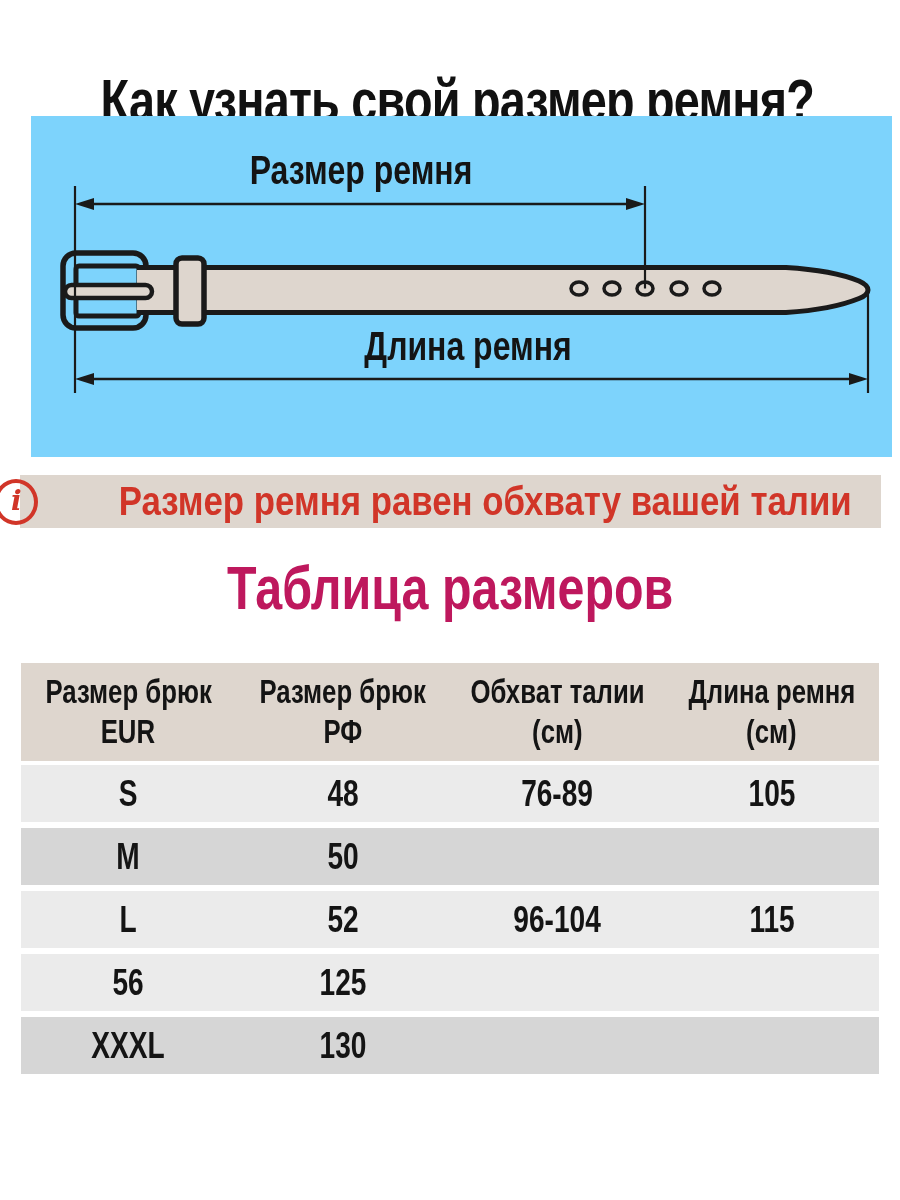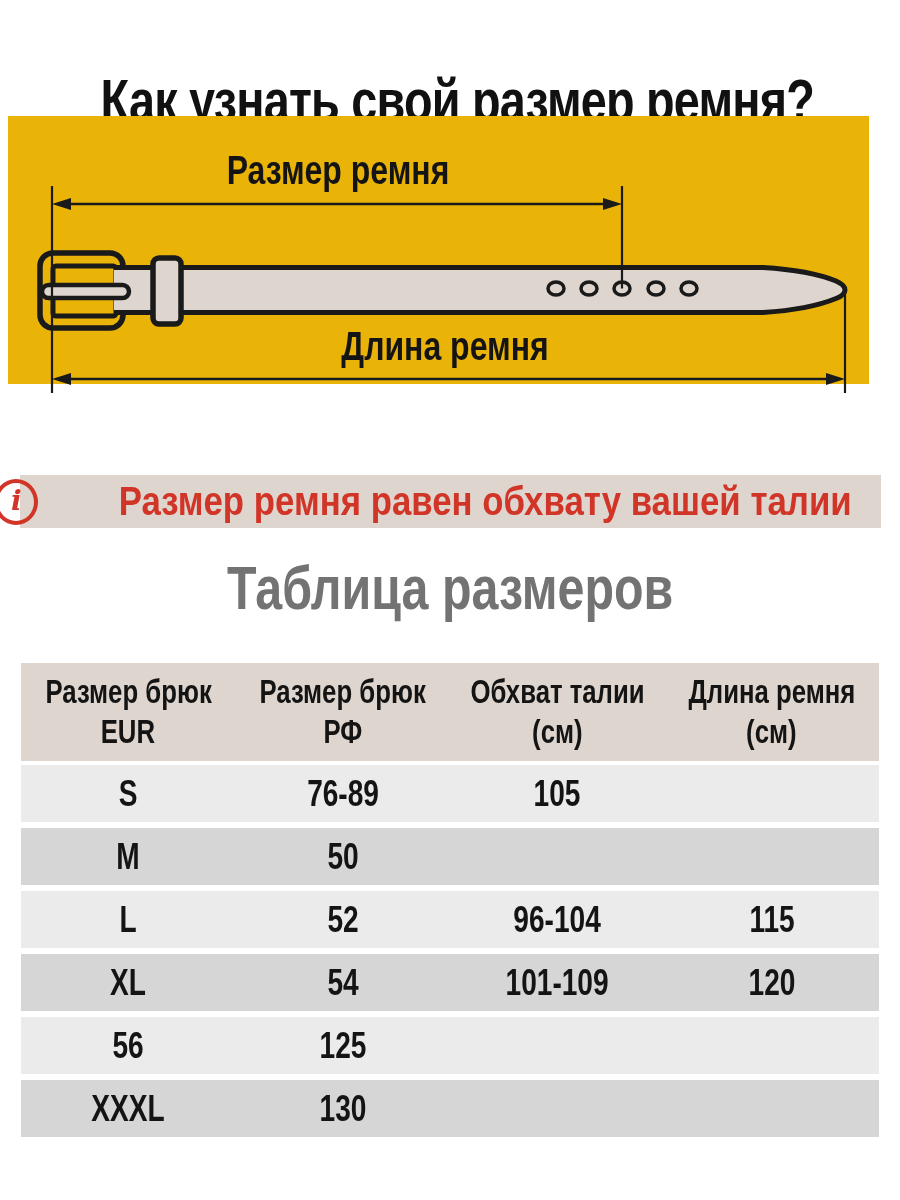--- a/index.html
+++ b/index.html
@@ -10,22 +10,22 @@
   }
   .cond{display:inline-block;white-space:nowrap;transform:scaleX(0.78);transform-origin:50% 50%;}
   .cond-w{display:inline-block;white-space:nowrap;transform:scaleX(0.87);transform-origin:50% 50%;}
 
   .page-title{
     position:absolute;top:22px;left:0;width:900px;text-align:center;
     font-size:60px;line-height:62px;letter-spacing:-1px;color:#111111;margin-top:48px;
   }
 
   .diagram-panel{
-    position:absolute;left:8px;top:116px;width:861px;height:268px;
-    background:#eab308;
+    position:absolute;left:31px;top:116px;width:861px;height:341px;
+    background:#7dd3fc;
   }
   .diagram-panel svg{position:absolute;left:0;top:0;}
   .dim-label{
     position:absolute;font-size:41px;line-height:42px;color:#141414;
     transform:translateX(-50%);white-space:nowrap;
   }
   .dim-label-top{left:330px;top:33px;}
   .dim-label-bottom{left:437px;top:209px;}
 
   .info-bar{
@@ -35,21 +35,21 @@
   .info-icon{
     width:36px;height:36px;border:4px solid #d13528;border-radius:50%;
     display:flex;align-items:center;justify-content:center;flex:0 0 auto;
     font-family:"DejaVu Serif",serif;font-style:italic;font-weight:bold;
     font-size:28px;line-height:28px;color:#d13528;padding-bottom:2px;box-sizing:content-box;
   }
   .info-text{font-size:40px;color:#d13528;}
 
   .table-title{
     position:absolute;top:556px;left:0;width:900px;text-align:center;
-    font-size:62px;line-height:64px;color:#737373;
+    font-size:62px;line-height:64px;color:#be185d;
   }
 
   .size-table{position:absolute;left:21px;top:663px;width:858px;}
   .thead{height:98px;background:#ded6ce;display:flex;}
   .th{
     width:25%;display:flex;flex-direction:column;align-items:center;justify-content:center;
     font-size:33px;line-height:40px;text-align:center;
   }
   .trow{height:57px;display:flex;margin-top:6px;}
   .trow.first{margin-top:4px;}
@@ -133,20 +133,23 @@
       <span class="cond">Длина ремня</span>
       <span class="cond">(см)</span>
     </div>
   </div>
 
   <div class="trow first light">
     <div class="td">
         <span class="cond">S</span>
       </div>
     <div class="td">
+        <span class="cond">48</span>
+      </div>
+    <div class="td">
         <span class="cond">76-89</span>
       </div>
     <div class="td">
         <span class="cond">105</span>
       </div>
   </div>
   <div class="trow dark">
     <div class="td">
         <span class="cond">M</span>
       </div>
@@ -161,34 +164,20 @@
     <div class="td">
         <span class="cond">52</span>
       </div>
     <div class="td">
         <span class="cond">96-104</span>
       </div>
     <div class="td">
         <span class="cond">115</span>
       </div>
   </div>
-  <div class="trow dark">
-    <div class="td">
-        <span class="cond">XL</span>
-      </div>
-    <div class="td">
-        <span class="cond">54</span>
-      </div>
-    <div class="td">
-        <span class="cond">101-109</span>
-      </div>
-    <div class="td">
-        <span class="cond">120</span>
-      </div>
-  </div>
   <div class="trow light">
     <div class="td">
         <span class="cond">56</span>
       </div>
     <div class="td">
         <span class="cond">125</span>
       </div>
   </div>
   <div class="trow dark">
     <div class="td">

